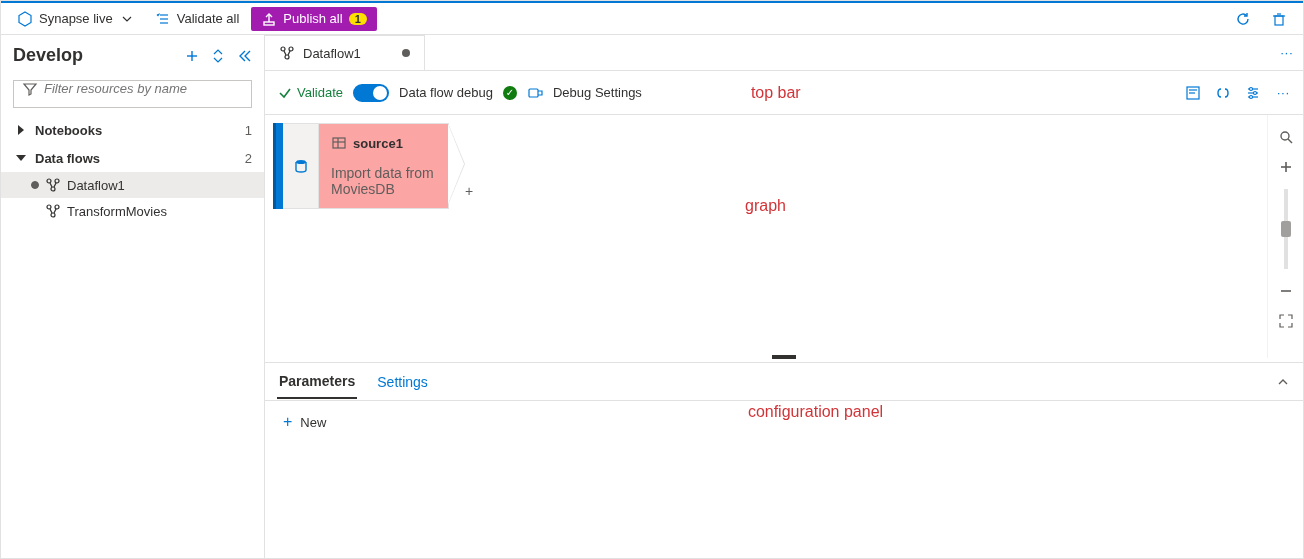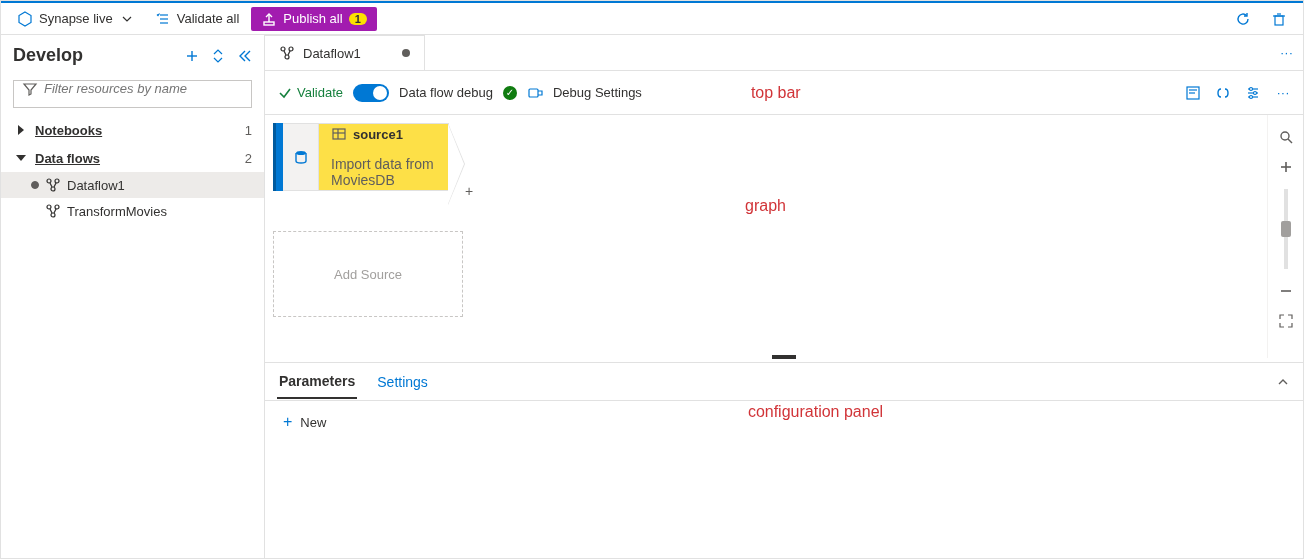--- a/index.html
+++ b/index.html
@@ -15,21 +15,21 @@
   
   .main { display:flex; height: calc(100% - 34px); }
   
   .sidebar { width: 264px; border-right: 1px solid #e1e1e1; display:flex; flex-direction:column; }
   .sb-header { display:flex; align-items:center; padding: 10px 12px; gap:8px; }
   .sb-header h2 { font-size:18px; font-weight:600; flex:1; }
   .sb-header-icons { display:flex; gap:10px; color:#0078d4; }
   .filter-box { margin: 4px 12px 8px; border:1px solid #c8c6c4; height:28px; display:flex; align-items:flex-start; padding:0 8px; gap:6px; color:#605e5c; }
   .filter-box input { border:none; outline:none; flex:1; font-size:13px; font-style:italic; color:#605e5c; background:transparent;}
   .tree-node { display:flex; align-items:center; padding: 6px 12px; cursor:pointer; gap:6px; }
-  .tree-node .label { flex:1; font-weight:600;text-decoration:underline; }
+  .tree-node .label { flex:1; font-weight:600; }
   .tree-node .count { color:#605e5c; }
   .tree-child { display:flex; align-items:center; padding: 5px 12px 5px 30px; cursor:pointer; gap:6px; font-size:13px; }
   .tree-child.selected { background:#edebe9; }
   .dot { width:8px; height:8px; border:1px solid #a19f9d; border-radius:50%; background:#fff; }
   .dot.filled { background:#605e5c; border-color:#605e5c; }
   
   .content { flex:1; display:flex; flex-direction:column; min-width:0; }
   .tabbar { height:36px; border-bottom:1px solid #e1e1e1; display:flex; align-items:stretch; }
   .tab { display:flex; align-items:center; gap:8px; padding:0 14px; border-right:1px solid #e1e1e1; border-top:1px solid #e1e1e1; background:#fff; cursor:pointer; min-width:160px;}
   .tab .dirty { width:8px; height:8px; border-radius:50%; background:#605e5c; margin-left:auto;}
@@ -45,21 +45,21 @@
   .topbar-right .icon { cursor:pointer; }
   
   .annot-red { position:absolute; color:#d13438; font-size:16px; pointer-events:none;}
   
   .canvas-wrap { flex:1; position:relative; display:flex; min-height:0;}
   .canvas { flex:1; position:relative; background:#fff; overflow:hidden;}
   
   .source-node { position:absolute; top:8px; left:8px; display:flex; align-items:stretch;}
   .node-handle { width:10px; background:#0078d4; border-left:3px solid #005a9e;}
   .node-icon-box { width:36px; background:#f3f2f1; display:flex; align-items:center; justify-content:center; border:1px solid #e1e1e1; border-left:none;}
-  .node-body { width:130px; background:#fde047; border:1px solid #e1e1e1; border-left:none; padding:2px 12px; position:relative;}
+  .node-body { width:130px; background:#fca5a5; border:1px solid #e1e1e1; border-left:none; padding:11px 12px; position:relative;}
   .node-body::after { content:""; position:absolute; right:-16px; top:0; width:0; height:0; border-top:40px solid transparent; border-bottom:40px solid transparent; border-left:16px solid #fff;}
   .node-body::before { content:""; position:absolute; right:-17px; top:-1px; width:0; height:0; border-top:41px solid transparent; border-bottom:41px solid transparent; border-left:17px solid #e1e1e1;}
   .node-title { font-weight:600; font-size:13px; display:flex; align-items:center; gap:6px; margin-bottom:14px;}
   .node-desc { font-size:14px; color:#605e5c; }
   .plus-after { position:absolute; left:200px; top:68px; color:#605e5c; font-size:14px; cursor:pointer;}
   
   .add-source { position:absolute; top:116px; left:8px; width:190px; height:86px; border:1px dashed #c8c6c4; display:flex; align-items:center; justify-content:center; color:#a19f9d; font-size:13px; cursor:pointer;}
   
   .canvas-controls { width:36px; border-left:1px solid #f3f2f1; display:flex; flex-direction:column; align-items:center; padding:14px 0; gap:14px; color:#605e5c;}
   .zoom-track { width:4px; height:80px; background:#e1e1e1; position:relative;}
@@ -304,23 +304,20 @@
                     <line x1="2" y1="7" x2="14" y2="7"></line>
                     <line x1="7" y1="3" x2="7" y2="13"></line>
                   </svg>
                 </span>
               <span>source1</span>
             </div>
             <div class="node-desc">Import data from MoviesDB</div>
           </div>
         </div>
         <span class="plus-after">+</span>
-        <div class="add-source">
-          <span>Add Source</span>
-        </div>
         <span class="annot-red" style="top:82px; left:480px">graph</span>
       </div>
       <div class="canvas-controls">
         <span class="icon">
             <svg viewBox="0 0 16 16" fill="none" stroke="currentColor" stroke-width="1.4">
               <circle cx="7" cy="7" r="4"></circle>
               <line x1="10" y1="10" x2="14" y2="14"></line>
             </svg>
           </span>
         <span class="icon">

